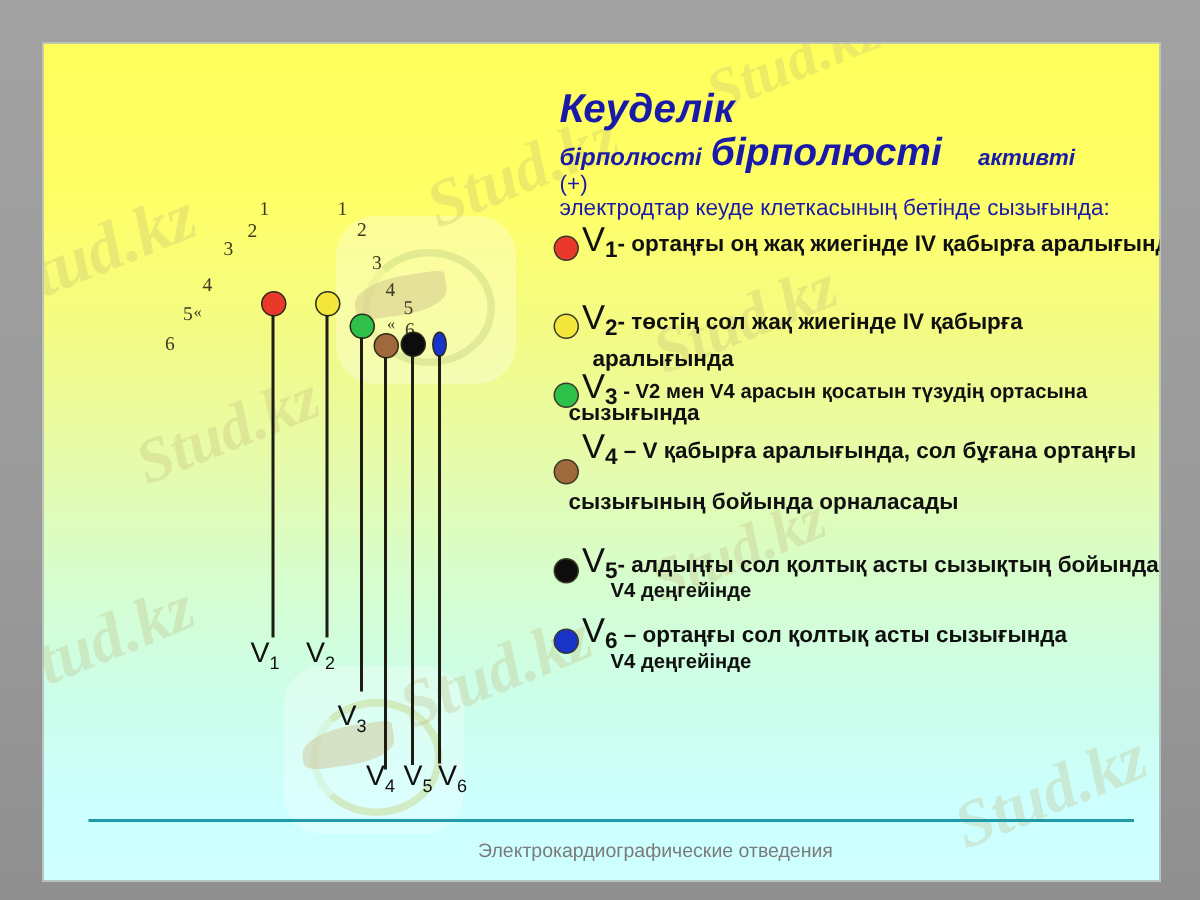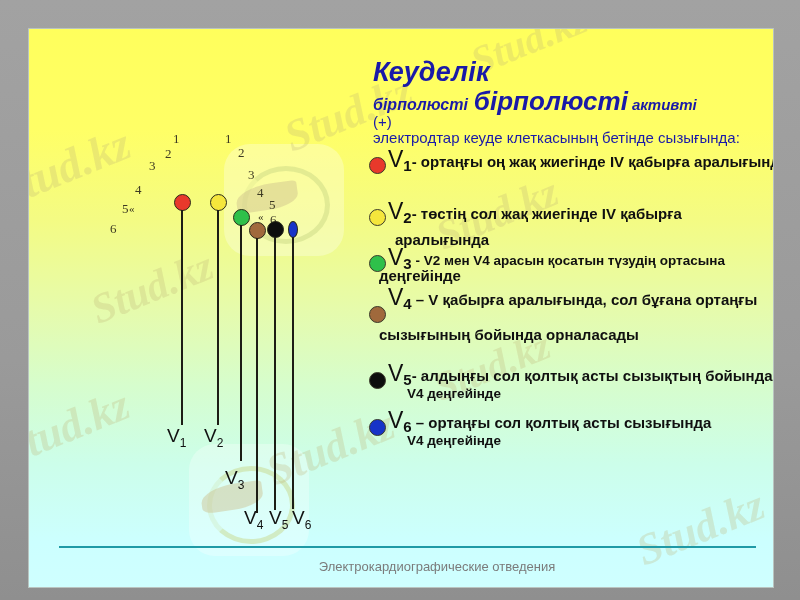--- a/index.html
+++ b/index.html
@@ -69,21 +69,21 @@
 
   
   #title-block{
     position:absolute;left:344px;top:30px;width:420px;
   }
   .t-line{ color:#1a1aa8; font-style:italic; font-weight:bold; line-height:1.0; }
   .t-keudelik{ font-size:27px; letter-spacing:.2px; }
   .t-row2{ margin-top:2px; }
   .t-birpol{ font-size:16px; }
   .t-tirkem{ font-size:26px; margin-left:6px; }
-  .t-aktivti{ font-size:15px; margin-left:4px; }
+  .t-aktivti{ font-size:15px; margin-left:24px; }
   .t-plus{ font-size:15px; }
   .t-elektro{
     color:#1a1aa8; font-size:15px; font-style:normal; font-weight:normal;
     line-height:1.12; margin-top:1px;
   }
 
   
   #bullets{ position:absolute; left:340px; top:118px; width:430px; }
   .bullet{ position:absolute; left:0; }
   .dot{
@@ -190,21 +190,21 @@
           <span class="vbig">V</span><sub class="vsub">2</sub><span>- төстің сол жақ жиегінде IV қабырға</span>
         </span>
         <span class="bcont" style="top:22px;">аралығында</span>
       </div>
 
       <div class="bullet" style="top:108px;">
         <span class="dot" style="background:#2fc04a;top:0;"></span>
         <span class="btext">
           <span class="vbig">V</span><sub class="vsub">3</sub><span class="small"> -  V2  мен V4 арасын қосатын түзудің ортасына</span>
         </span>
-        <span class="bcont" style="left:10px;top:12px;">деңгейінде</span>
+        <span class="bcont" style="left:10px;top:12px;">сызығында</span>
       </div>
 
       <div class="bullet" style="top:159px;">
         <span class="dot" style="background:#a0693c;top:0;"></span>
         <span class="btext" style="top:-22px;">
           <span class="vbig">V</span><sub class="vsub">4</sub><span> – V қабырға аралығында, сол бұғана ортаңғы</span>
         </span>
         <span class="bcont" style="left:10px;top:20px;">сызығының бойында орналасады</span>
       </div>
 

